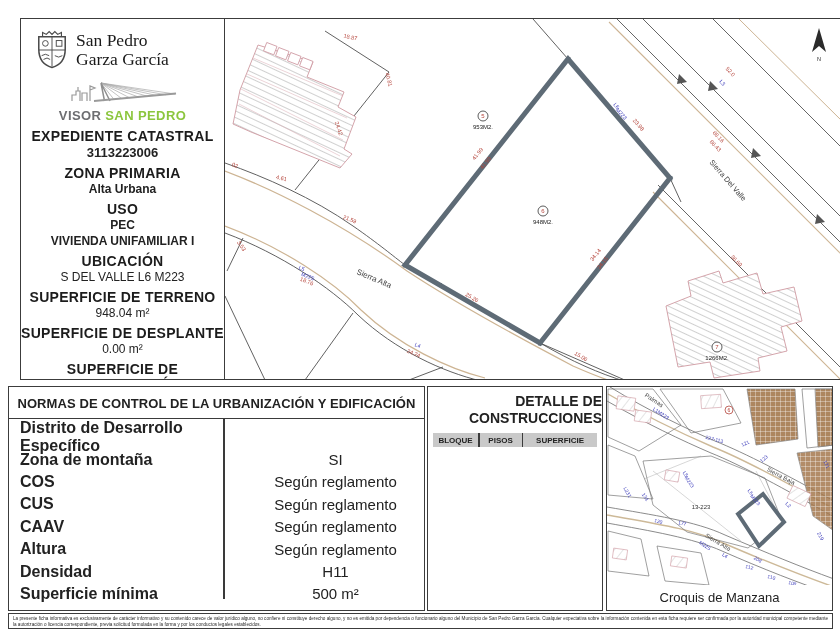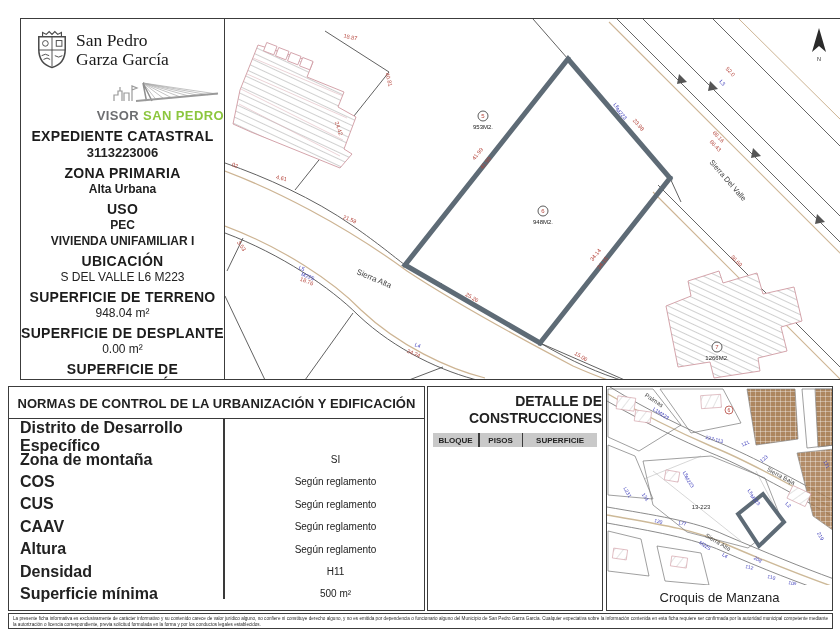--- a/index.html
+++ b/index.html
@@ -4,42 +4,42 @@
 <style>
   * { box-sizing: border-box; margin: 0; padding: 0; }
   html,body { width:840px; height:630px; background:#fff; font-family:"Liberation Sans",sans-serif; color:#222; }
   #page { position:relative; width:840px; height:630px; background:#fff; overflow:hidden; }
 
   
   #top-box { position:absolute; left:20px; top:18px; width:825px; height:362px; border:1.6px solid #3c3c3c; }
   #sidebar { position:absolute; left:0; top:0; width:204px; height:100%; border-right:1.6px solid #3c3c3c; overflow:hidden; }
   #muni-logo { display:flex; align-items:center; gap:7px; margin:10px 0 0 14px; }
   #muni-name { font-family:"Liberation Serif",serif; font-size:17.5px; line-height:1.08; color:#1a1a1a; }
-  #visor-logo { margin-top:9px; text-align:right; }
+  #visor-logo { margin-top:9px; text-align:center; }
   #visor-word { font-size:13px; font-weight:bold; letter-spacing:.4px; margin-top:-2px; }
   #sb-fields { text-align:center; margin-top:5px; }
   .sb-group { margin-top:5px; }
   .sb-label { font-size:14px; font-weight:bold; letter-spacing:.3px; color:#1c1c1c; }
   .sb-value { font-size:12px; line-height:1.18; margin-top:1px; }
   .sb-value.bold { font-weight:bold; }
   .sb-value.lg { font-size:13px; }
 
   #map-panel { position:absolute; left:204px; top:0; right:0; bottom:0; overflow:hidden; }
   svg { font-family:"Liberation Sans",sans-serif; }
 
   
   .panel { position:absolute; top:386px; height:225px; border:1.6px solid #3c3c3c; background:#fff; }
   #normas { left:8px; width:417px; }
   .n-title { font-size:13px; font-weight:bold; text-align:center; padding:9px 4px 7px; letter-spacing:.1px; }
   .n-rule { border-top:1.7px solid #3a3a3a; }
   #normas-rows { position:relative; padding-top:7px; }
   .n-divider { position:absolute; left:214px; top:0; bottom:6px; width:1.7px; background:#3a3a3a; }
   .n-row { display:flex; align-items:center; height:22.4px; }
   .n-label { flex:0 0 214px; padding-left:11px; font-weight:bold; font-size:16px; }
-  .n-value { flex:1; text-align:center; font-size:10px;padding-left:24px; }
+  .n-value { flex:1; text-align:center; font-size:15px;padding-left:24px; }
 
   #detalle { left:427px; width:176px; }
   .dt-title { font-weight:bold; font-size:14px; line-height:1.18; text-align:right; padding-top:6px; }
   .dt-header { display:flex; align-items:stretch; margin:7px 5px 0; background:#c9c9c9; height:14px; font-size:8px; font-weight:bold; }
   .dt-cell { display:flex; align-items:center; justify-content:center; }
   .dt-c0 { width:45px; } .dt-c1 { width:42px; } .dt-c2 { flex:1; }
   .dt-sep { width:1.6px; background:#3b3b3b; }
 
   #croquis { left:606px; width:227px; overflow:hidden; }
   #croquis-caption { position:absolute; left:0; bottom:0; width:100%; height:25px; background:#fff; text-align:center; font-size:13px; padding-top:5px; color:#222; }

